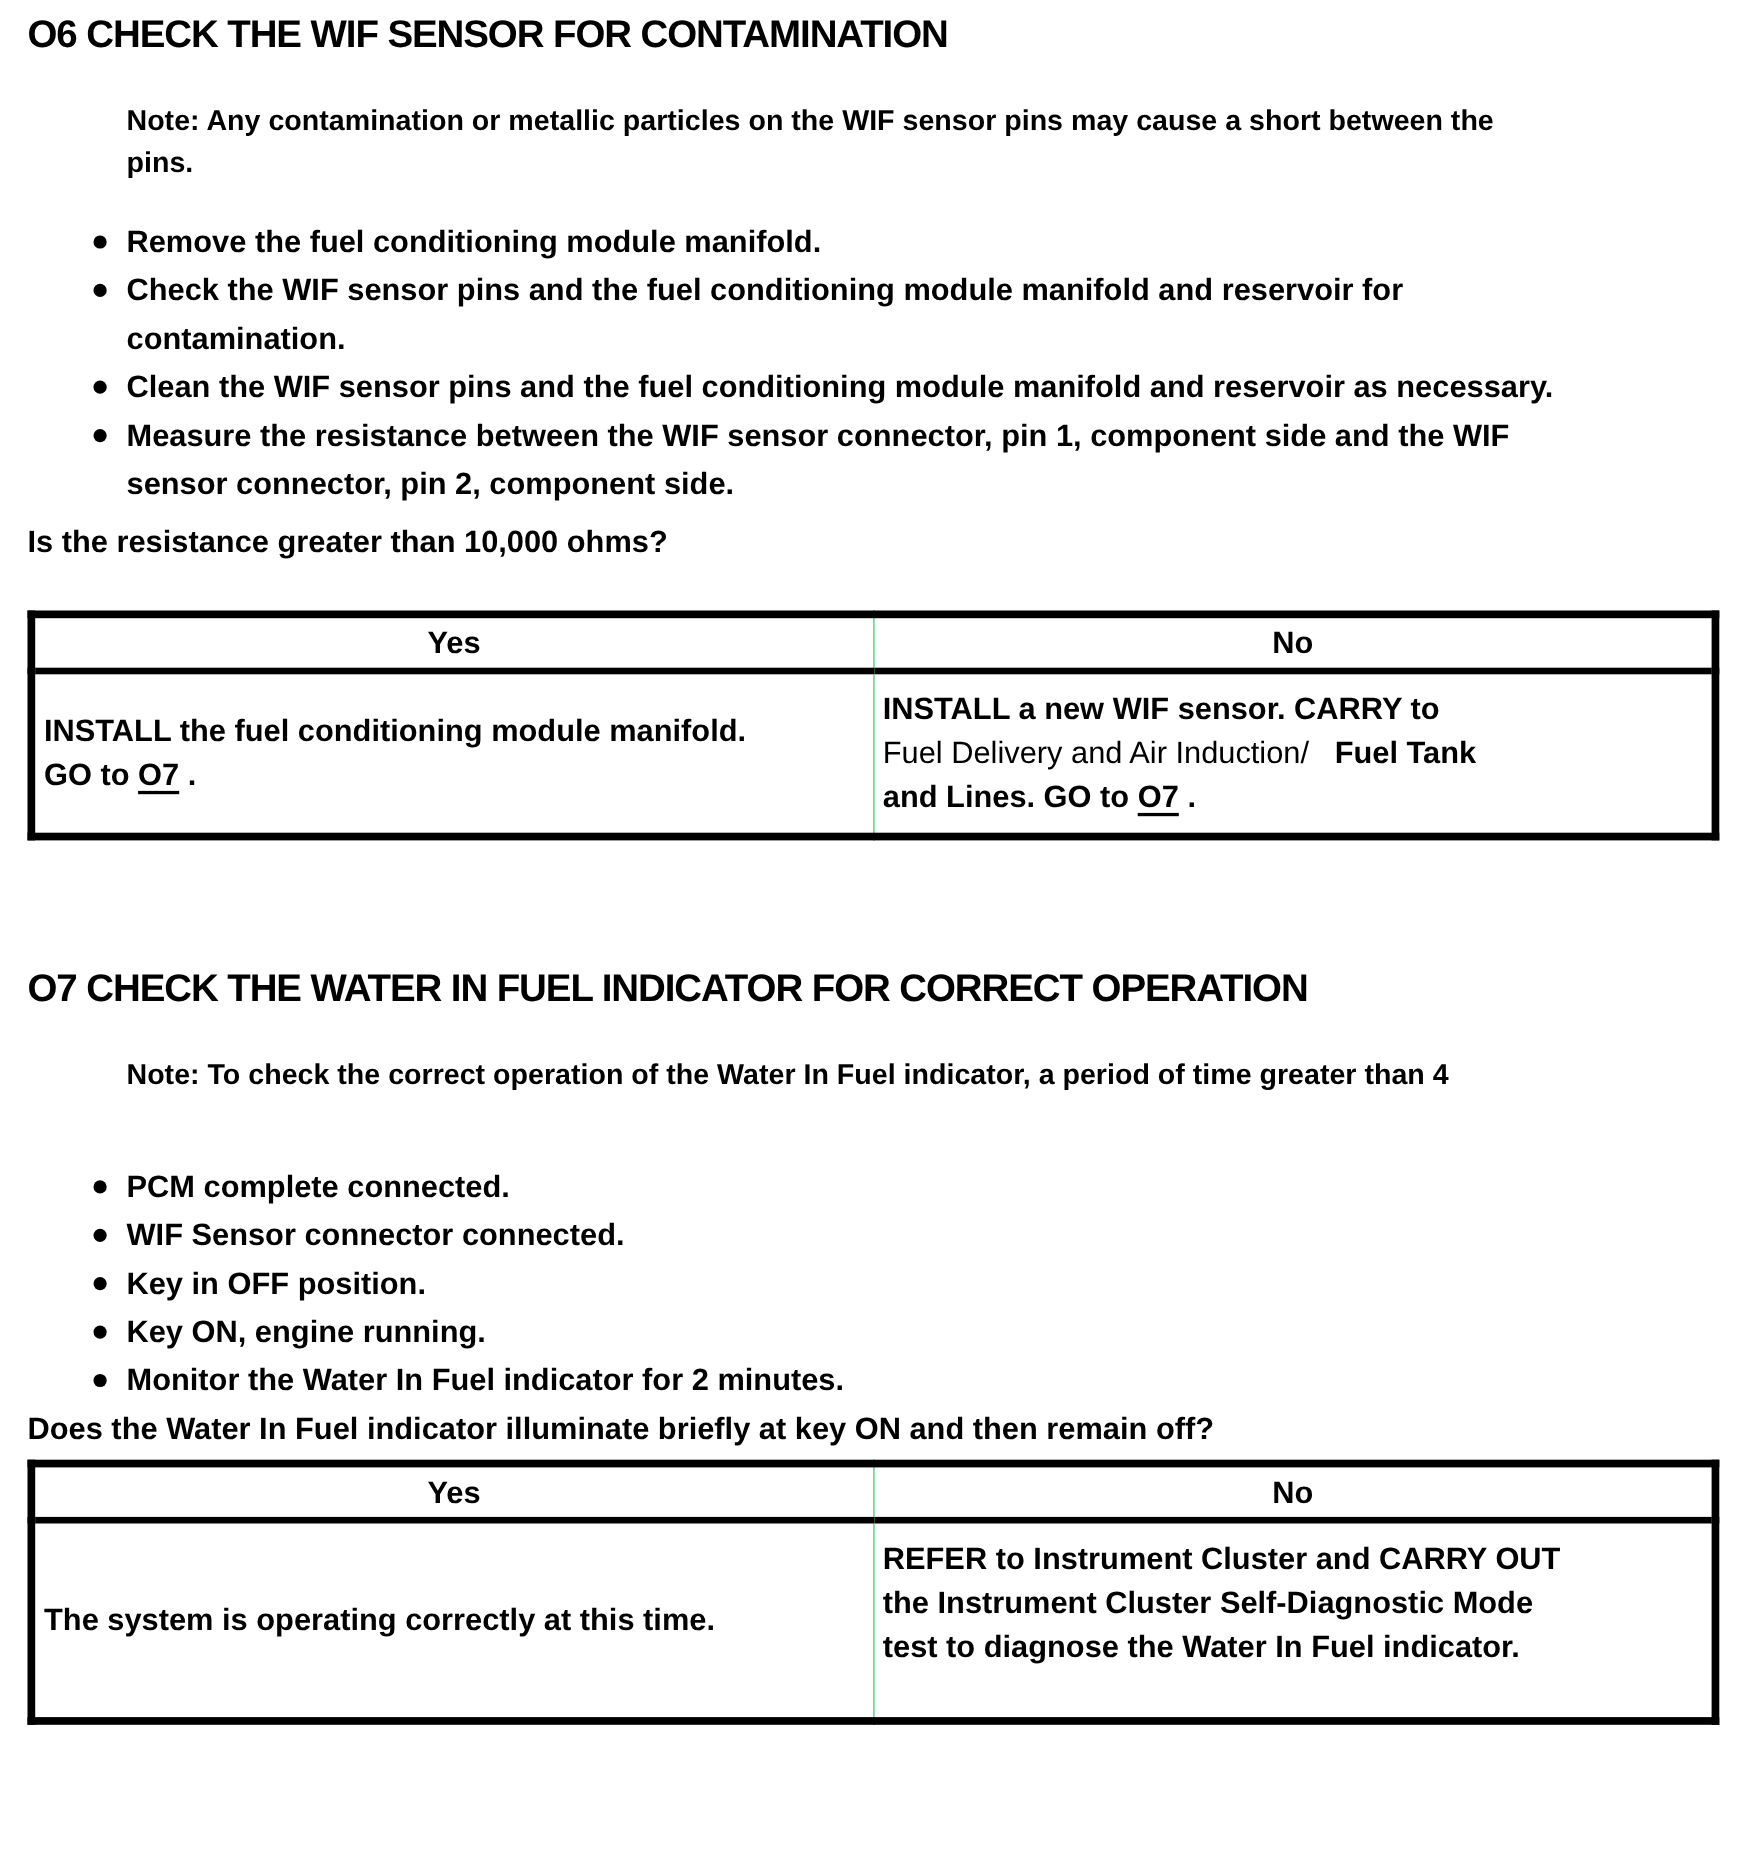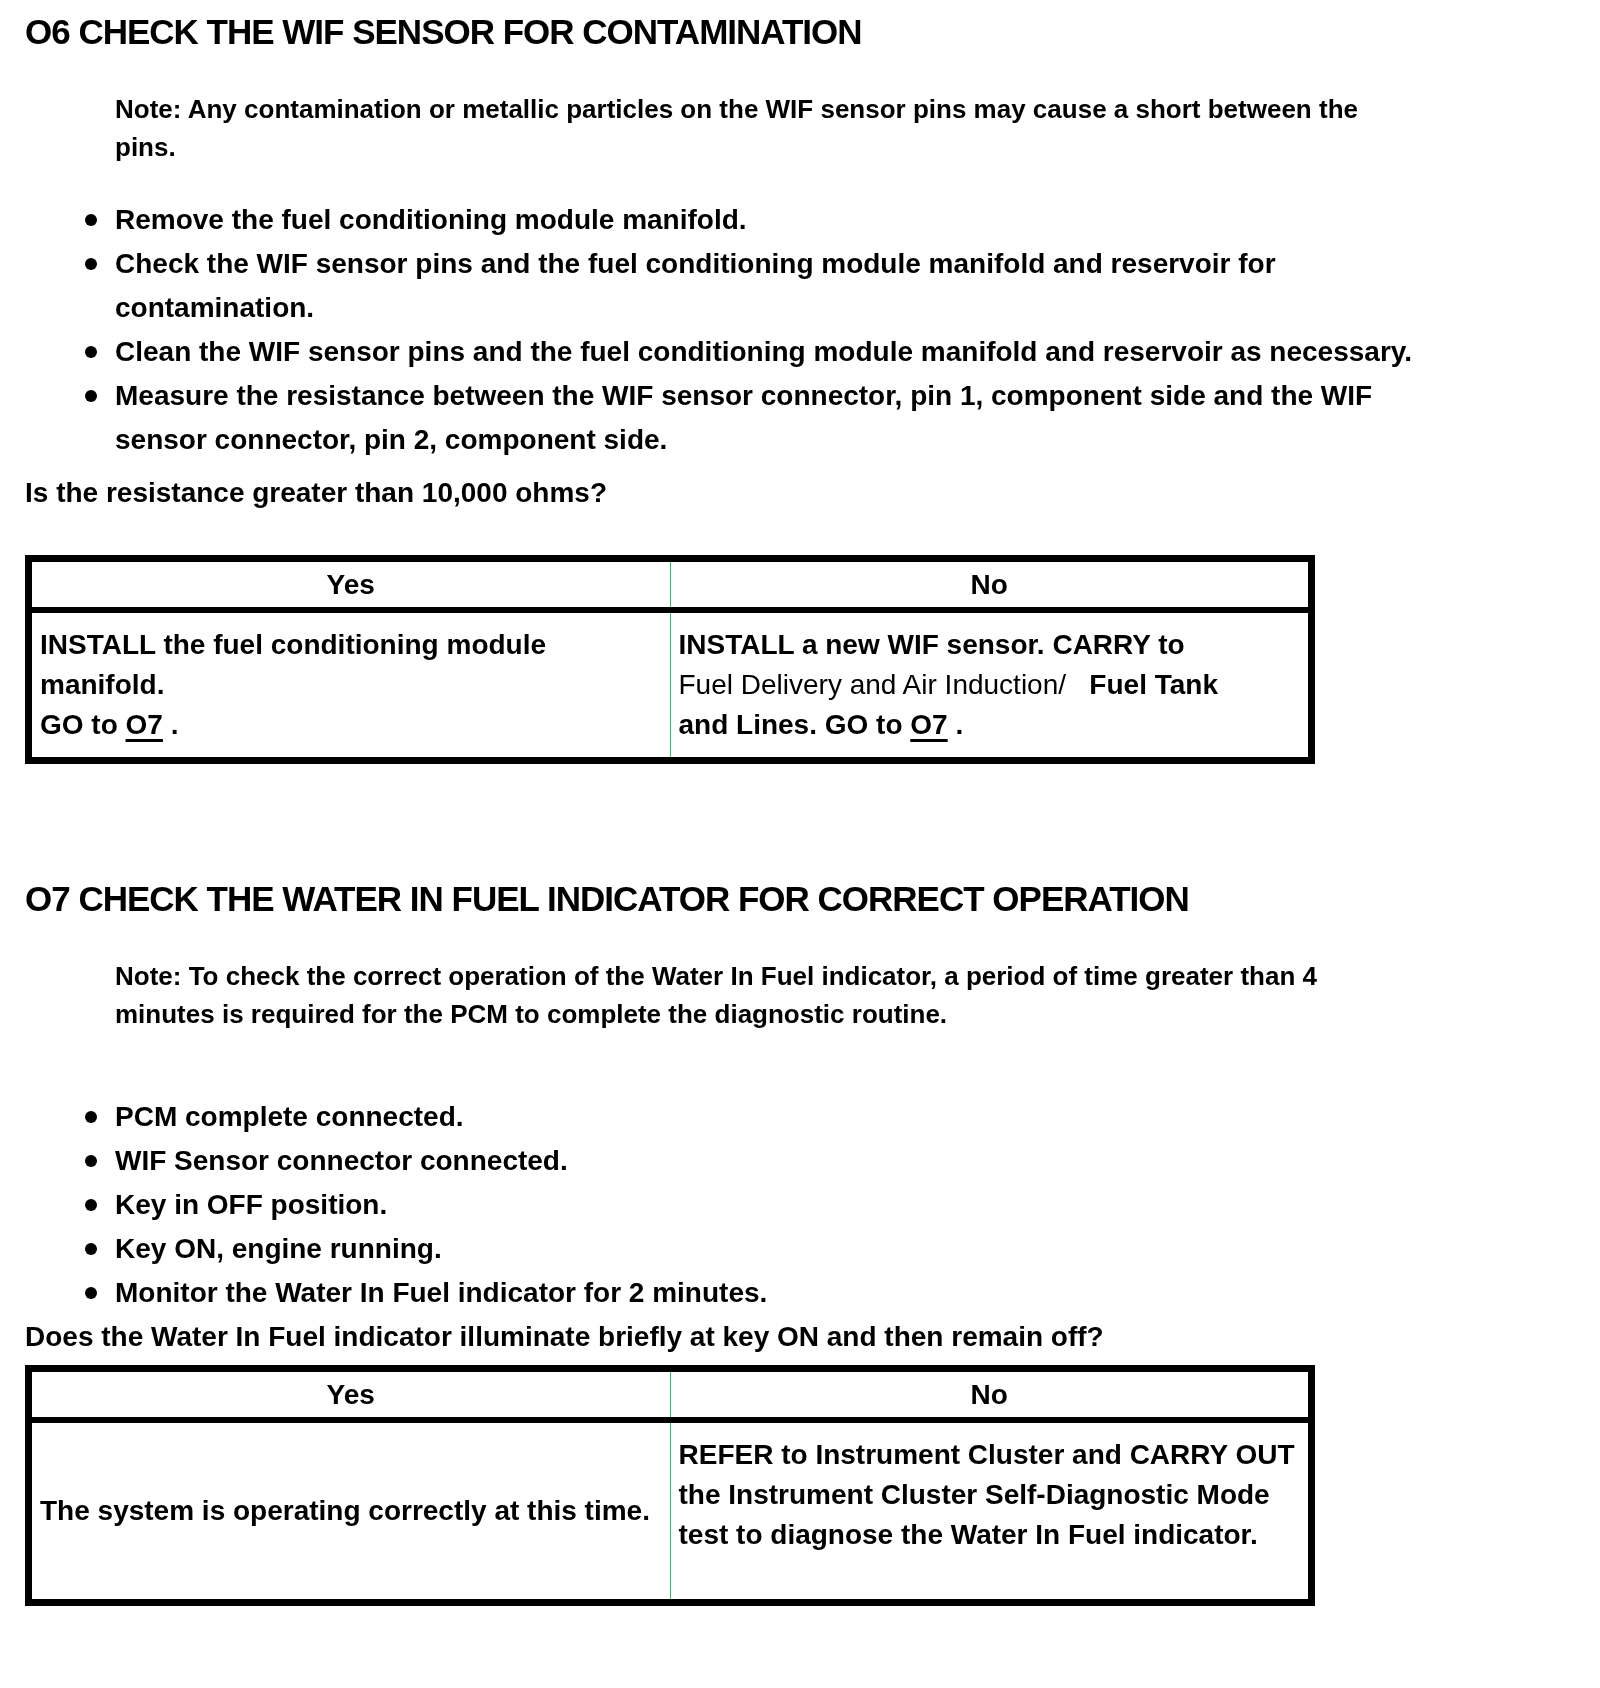--- a/index.html
+++ b/index.html
@@ -29,21 +29,21 @@
   ul.bullets li .dot{
     position:absolute;left:60px;top:16px;
     width:12px;height:12px;border-radius:50%;background:#000;
   }
   p.question{
     font-size:28px;line-height:36px;margin:13px 0 0 0;font-weight:700;
   }
   p.question.q2{margin-top:4px;}
   table.decision{
     border-collapse:collapse;table-layout:fixed;
-    width:1290px;margin-top:44px;
+    width:1538px;margin-top:44px;
     border:7px solid #000;
   }
   table.decision.t2{margin-top:10px;}
   table.decision th{
     font-size:28px;font-weight:700;height:45px;
     border-bottom:6px solid #000;text-align:center;
     padding:0;
   }
   table.decision th + th, table.decision td + td{border-left:1px solid #22c55e;}
   table.decision td{
@@ -95,21 +95,21 @@
           <td class="cell-yes"><span>INSTALL the fuel conditioning module manifold.</span><br><span>GO to </span><span class="ul">O7</span><span> .</span></td>
           <td class="cell-no"><span>INSTALL a new WIF sensor. CARRY to</span><br><span class="rw">Fuel Delivery and Air Induction/</span><span>&nbsp;&nbsp;&nbsp;Fuel Tank</span><br><span>and Lines. GO to </span><span class="ul">O7</span><span> .</span></td>
         </tr>
       </tbody>
     </table>
   </section>
 
   <section>
     <h1 class="sec-heading o7">O7 CHECK THE WATER IN FUEL INDICATOR FOR CORRECT OPERATION</h1>
 
-    <p class="note"><span>Note: To check the correct operation of the Water In Fuel indicator, a period of time greater than 4</span><br><span>minutes is required for the PCM to complete the diagnostic routine.</span></p>
+    <p class="note"><span>Note: To check the correct operation of the Water In Fuel indicator, a period of time greater than 4</span><br></p>
 
     <ul class="bullets o7">
       <li><span class="dot"></span><span><span>PCM complete connected.</span></span></li>
       <li><span class="dot"></span><span><span>WIF Sensor connector connected.</span></span></li>
       <li><span class="dot"></span><span><span>Key in OFF position.</span></span></li>
       <li><span class="dot"></span><span><span>Key ON, engine running.</span></span></li>
       <li><span class="dot"></span><span><span>Monitor the Water In Fuel indicator for 2 minutes.</span></span></li>
     </ul>
 
     <p class="question q2">Does the Water In Fuel indicator illuminate briefly at key ON and then remain off?</p>

